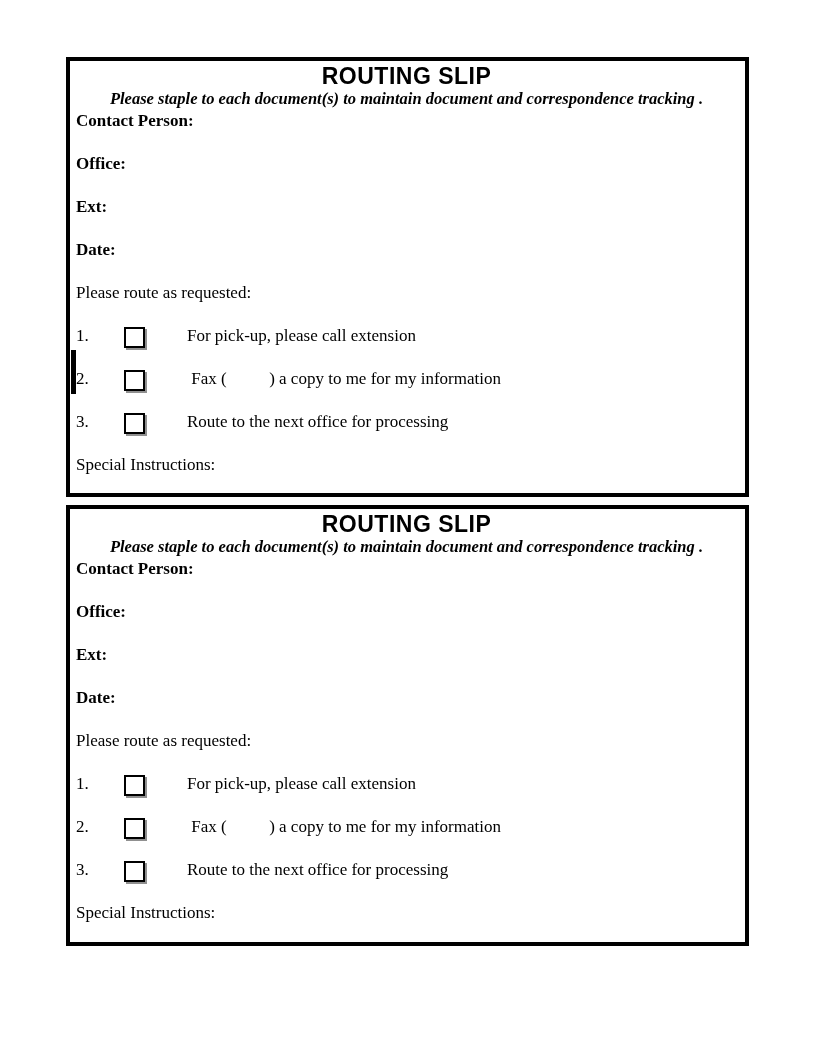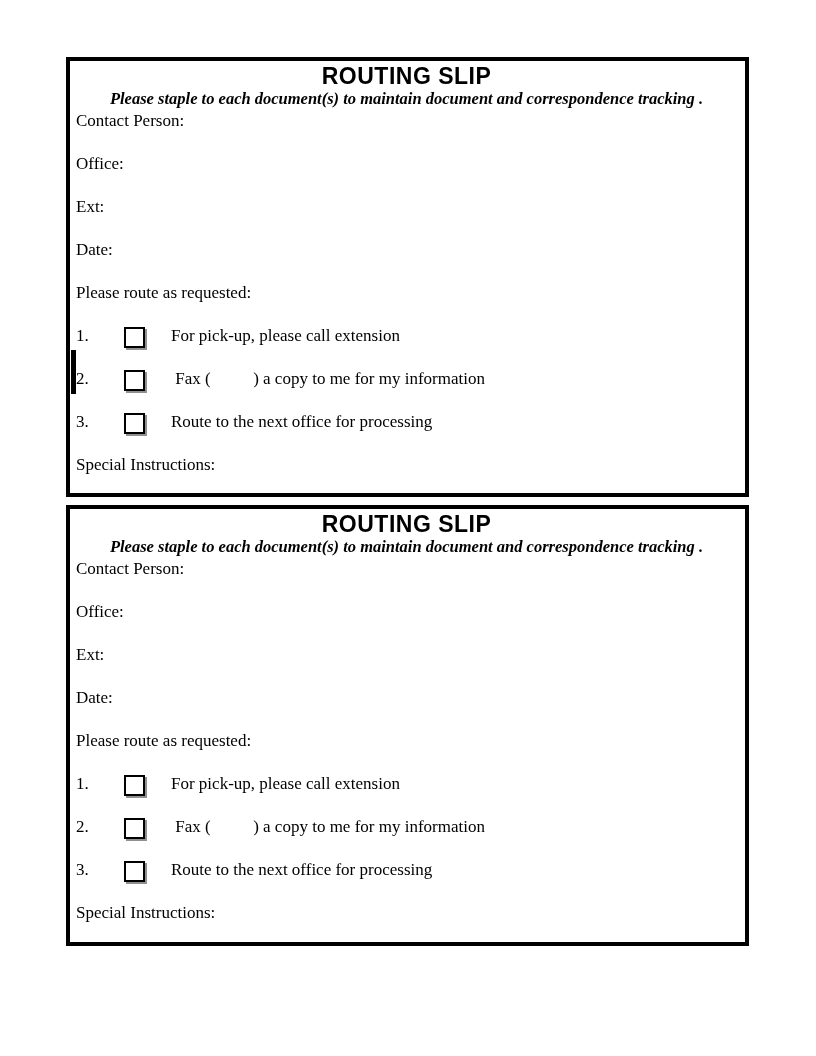--- a/index.html
+++ b/index.html
@@ -48,42 +48,42 @@
     white-space: nowrap;
     text-align: center;
   }
   .line {
     height: 43px;
     font-size: 17px;
     line-height: 19px;
     padding-top: 1px;
     box-sizing: border-box;
   }
-  .line.bold { font-weight: normal; }
+  .line.bold { font-weight: bold; }
   .item-row {
     display: flex;
     align-items: flex-start;
   }
   .item-num {
     display: inline-block;
     width: 48px;
     flex: 0 0 48px;
   }
   .checkbox {
     display: inline-block;
     width: 17px;
     height: 17px;
     border: 2px solid #000000;
     background: #ffffff;
     box-shadow: 2px 2px 0 #909090;
     margin-top: 1px;
     flex: 0 0 auto;
   }
   .item-text {
-    margin-left: 26px;
+    margin-left: 42px;
     white-space: pre;
   }
   .text-cursor {
     position: absolute;
     left: 71px;
     top: 350px;
     width: 5px;
     height: 44px;
     background: #000000;
   }

